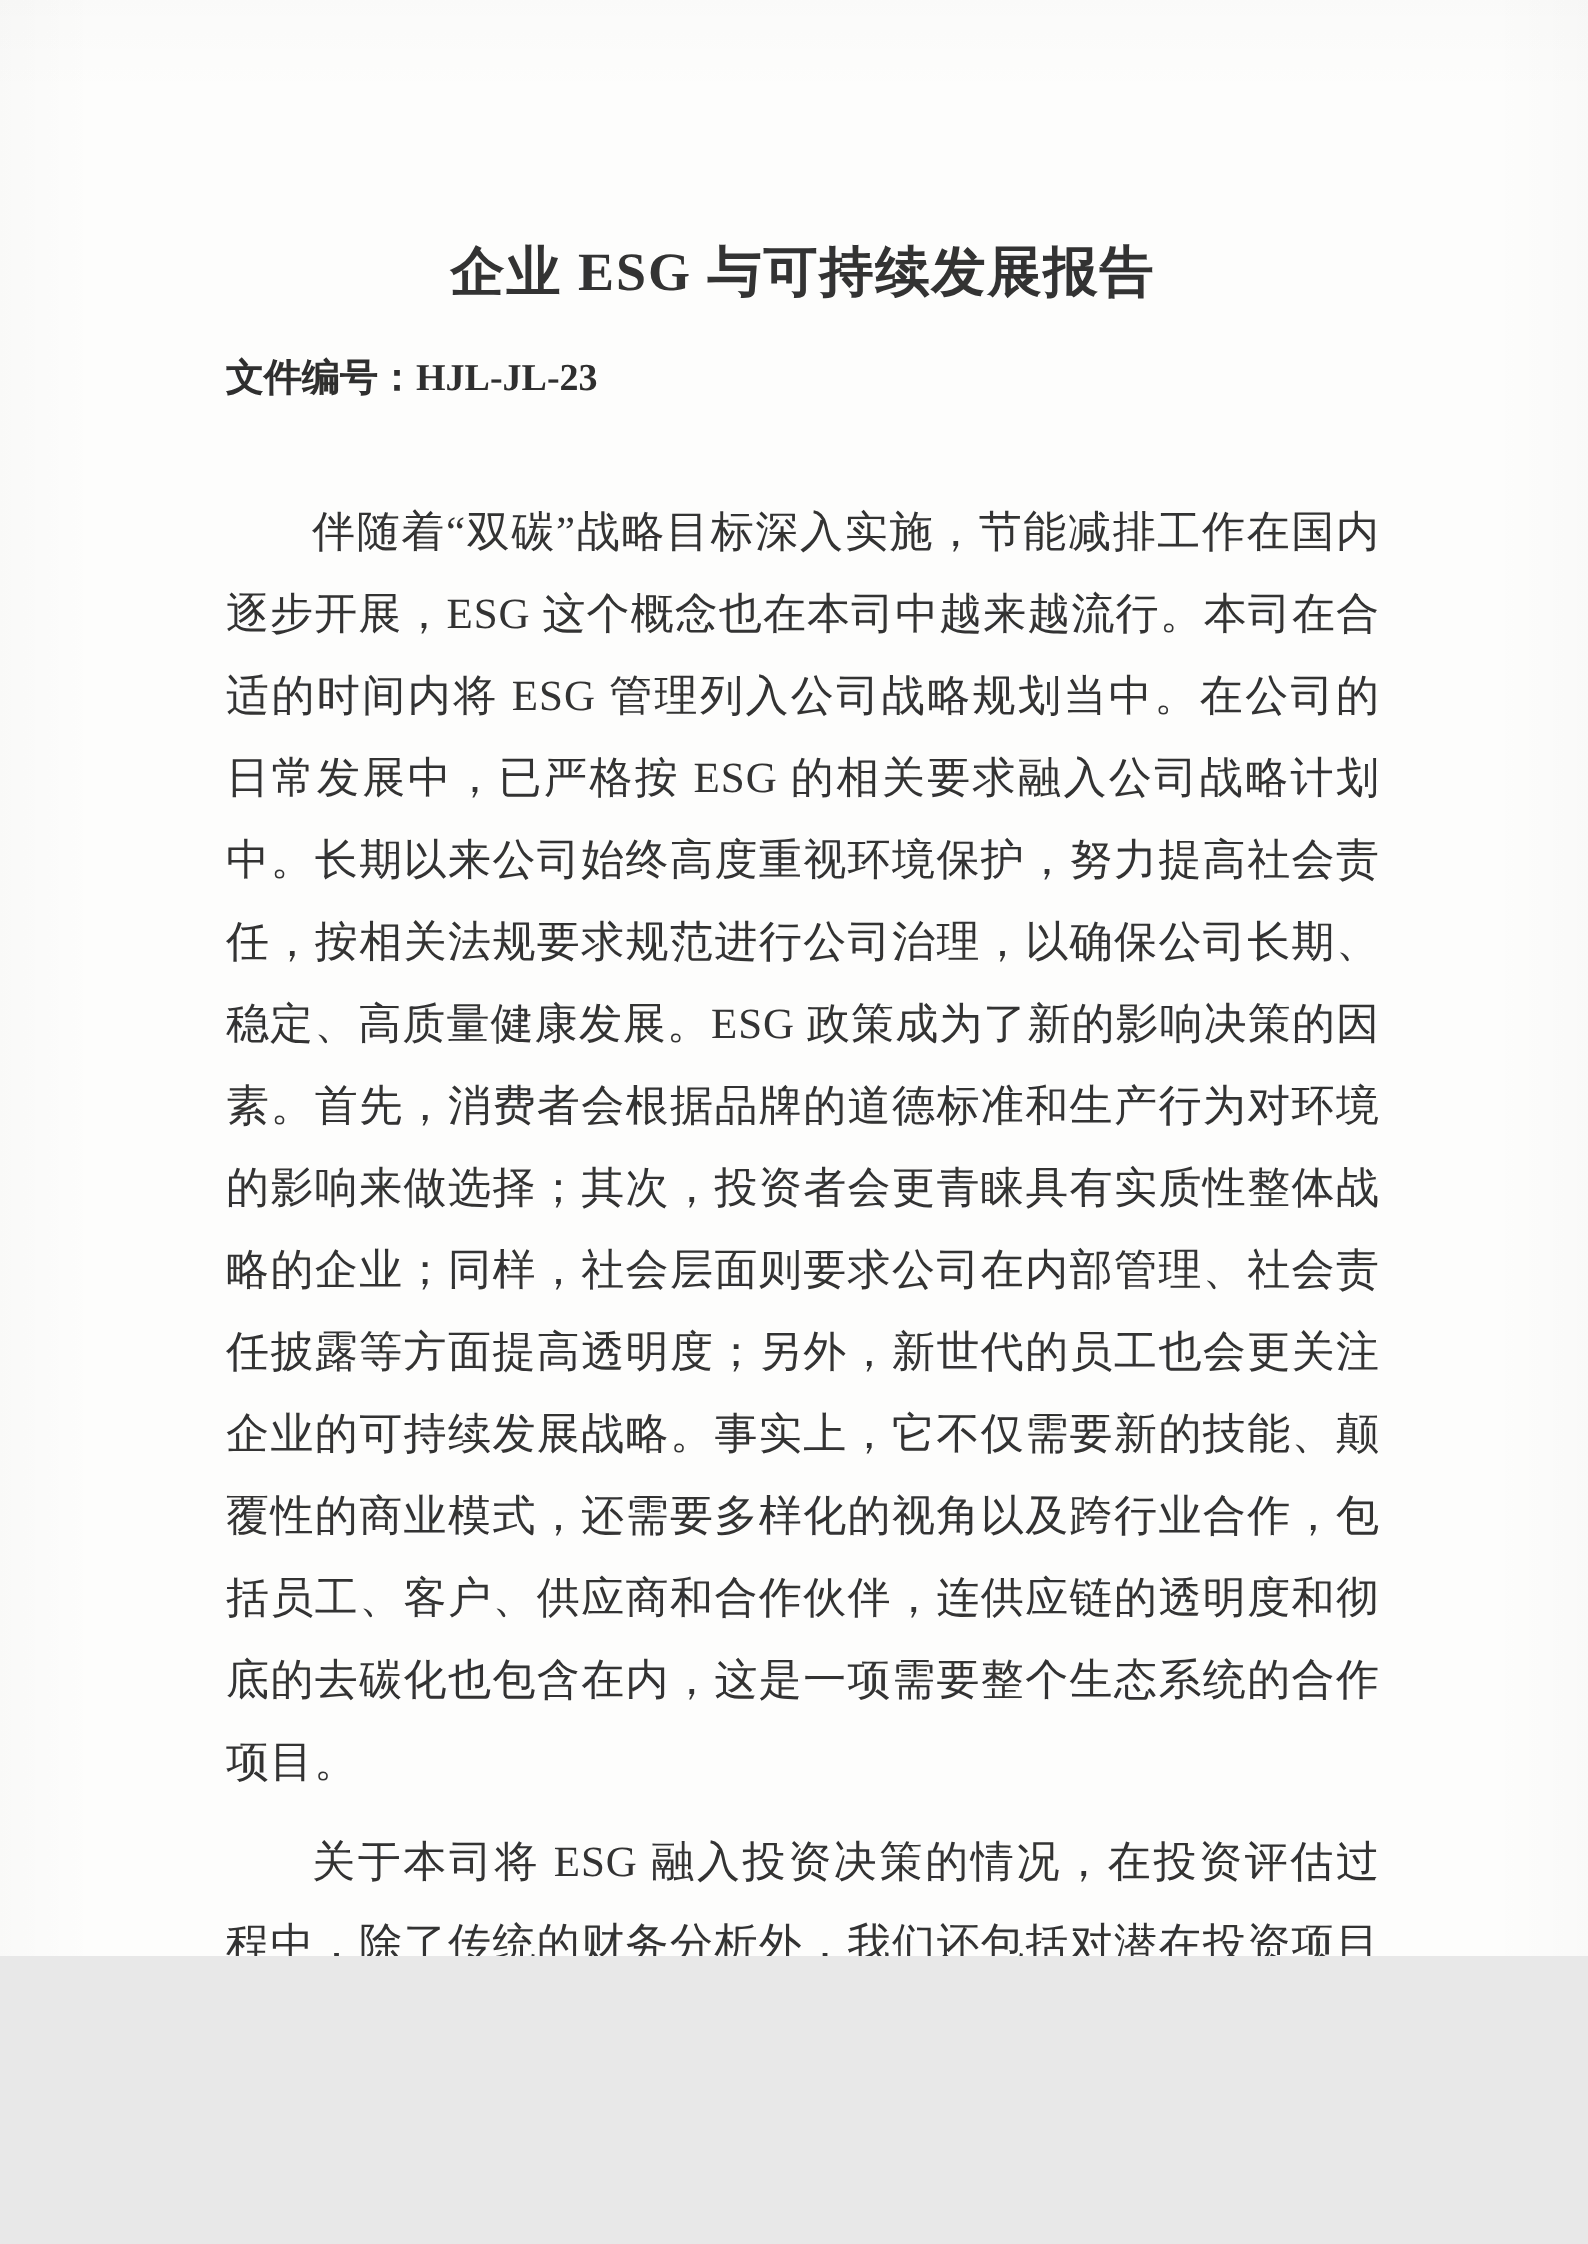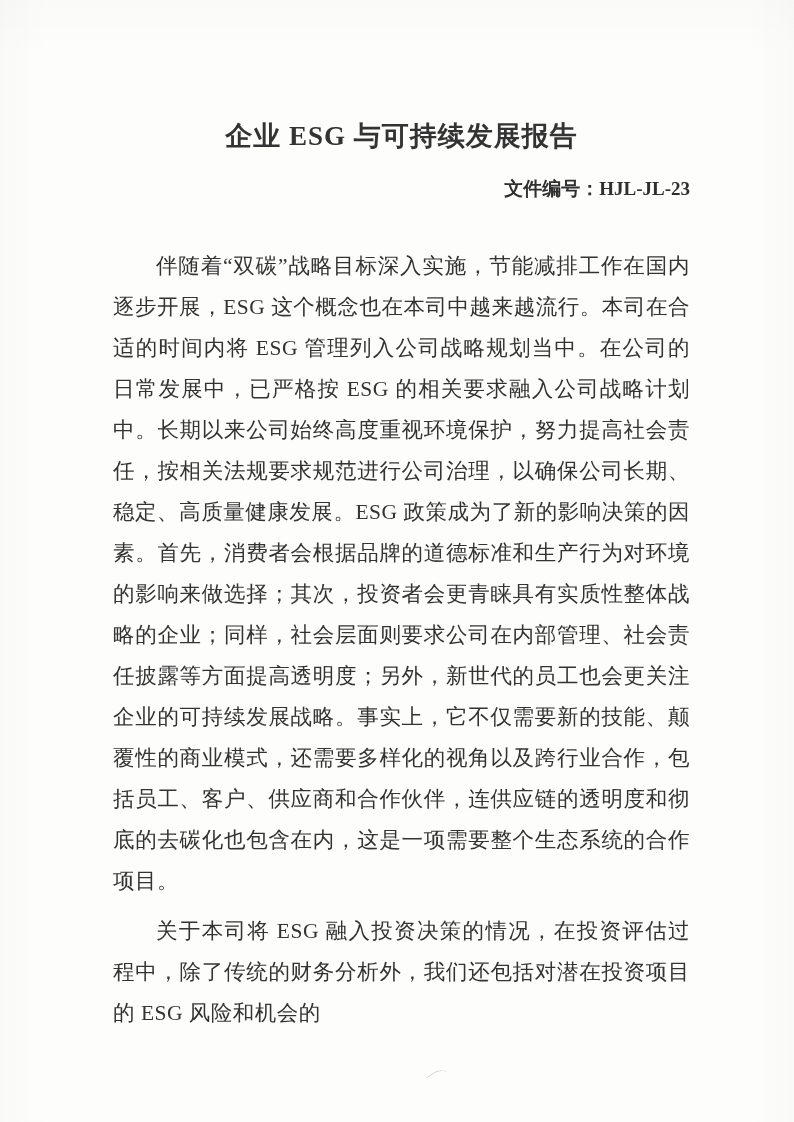--- a/index.html
+++ b/index.html
@@ -3,21 +3,21 @@
 <meta charset="utf-8">
 <style>
   html, body {
     margin: 0;
     padding: 0;
     background: #e8e8e8;
   }
   .page {
     position: relative;
     width: 794px;
-    height: 1122px;
+    height: 978px;
     margin: 0 auto;
     background: #fdfdfc;
     overflow: hidden;
     font-family: "Liberation Serif", serif;
     color: #2e2e2e;
     box-sizing: border-box;
   }
   
   .page::before {
     content: "";
@@ -37,21 +37,20 @@
   .doc-title {
     margin: 118px 0 0 0;
     text-align: center;
     font-size: 27px;
     font-weight: 600;
     letter-spacing: 1px;
     color: #333333;
   }
   .doc-number {
     margin-top: 22px;
-    text-align: right;
     font-size: 19px;
     font-weight: 600;
     color: #2f2f2f;
   }
   .body-text {
     margin-top: 44px;
     font-size: 21.5px;
     line-height: 41px;
     text-align: justify;
     color: #333333;

